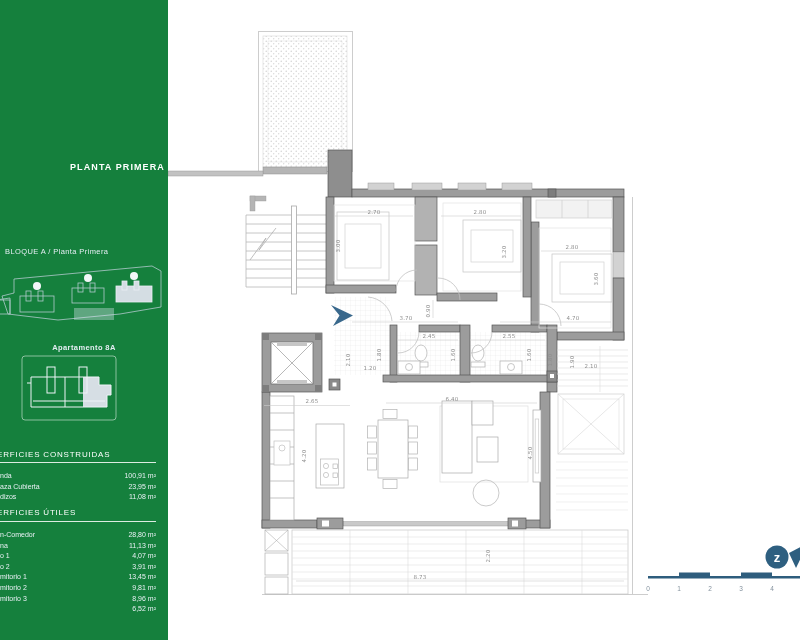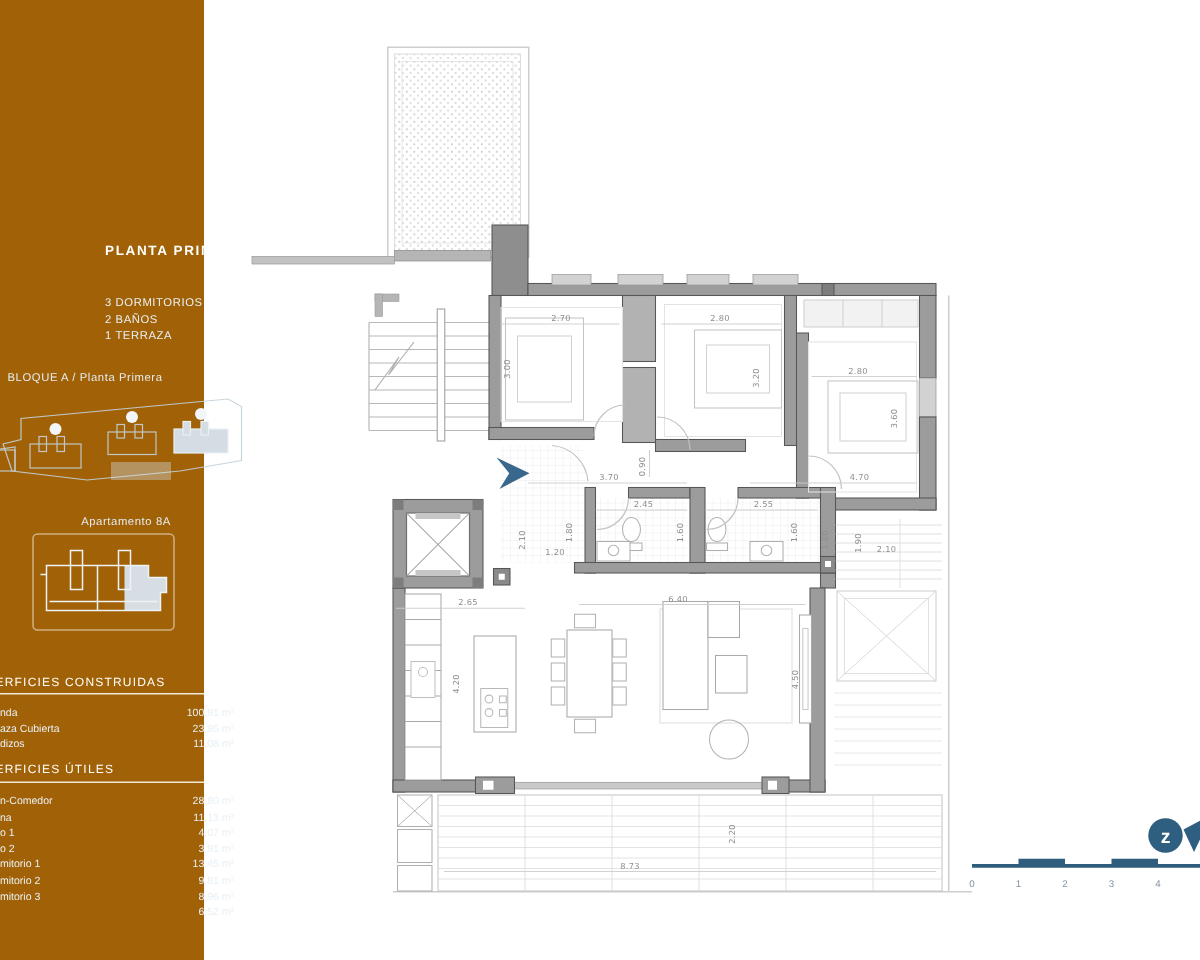--- a/index.html
+++ b/index.html
@@ -1,25 +1,25 @@
 <!DOCTYPE html>
 <html><head>
 <meta charset="utf-8">
 <style>
   html,body{margin:0;padding:0;}
   body{width:800px;height:640px;position:relative;overflow:hidden;background:#ffffff;
        font-family:"Liberation Sans",sans-serif;}
   #plan-svg{position:absolute;left:0;top:0;}
   
-  .sidebar{position:absolute;left:0;top:0;width:136px;height:640px;background:#a16207;color:#f2f6f9;}
+  .sidebar{position:absolute;left:0;top:0;width:168px;height:640px;background:#15803d;color:#f2f6f9;}
   .sidebar .abs{position:absolute;}
   .s-title{left:70px;top:162px;font-size:9px;font-weight:bold;letter-spacing:1.1px;color:#ffffff;white-space:nowrap;}
   .s-program{left:70px;top:196px;font-size:7.5px;line-height:11px;letter-spacing:.4px;color:#e9f0f5;}
   .s-block{left:5px;top:247px;font-size:7.5px;letter-spacing:.4px;color:#e4edf3;white-space:nowrap;}
-  .s-aptlabel{left:0;top:343px;width:168px;text-align:center;font-size:7.5px;letter-spacing:.4px;color:#e4edf3;}
+  .s-aptlabel{left:0;top:343px;width:168px;text-align:center;font-size:7.5px;letter-spacing:.4px;color:#e4edf3;font-weight:bold;}
   .s-head{left:-3px;top:450px;font-size:8px;letter-spacing:.8px;color:#ffffff;white-space:nowrap;}
   .s-head2{top:508px;}
   .s-rule{left:0;height:1px;width:156px;background:rgba(255,255,255,.85);}
   .s-table{left:0;width:156px;font-size:7px;color:#e9f0f5;}
   .s-row{display:flex;justify-content:space-between;line-height:10.6px;white-space:nowrap;}
   .s-row .val{text-align:right;}
   
   .dim{font-family:"DejaVu Sans",sans-serif;font-size:5.5px;fill:#8f8f8f;letter-spacing:.2px;}
   .sc-num{font-family:"Liberation Sans",sans-serif;font-size:6.5px;fill:#84929e;}
   .logo-z{font-family:"Liberation Sans",sans-serif;font-size:13px;font-weight:bold;fill:#ffffff;}
@@ -303,25 +303,20 @@
   <g>
     <polygon points="789,553 808,543 796,568" fill="#2e5f80"></polygon>
     <circle cx="777" cy="557" r="11.5" fill="#2e5f80"></circle>
     <text class="logo-z" x="777" y="562" text-anchor="middle">z</text>
   </g>
 </svg>
 
 <aside class="sidebar">
   <div class="abs s-title">PLANTA PRIMERA</div>
 
-  <div class="abs s-program">
-    <div>3 DORMITORIOS</div>
-    <div>2 BAÑOS</div>
-    <div>1 TERRAZA</div>
-  </div>
 
   <div class="abs s-block">BLOQUE A / Planta Primera</div>
 
   <svg class="abs" style="left:0;top:260px" width="168" height="80" viewBox="0 0 168 80">
     <g fill="none" stroke="#c3d2dd" stroke-width="0.8" opacity="0.9">
       <path d="M2 36 L14 33 L14 19 L152 6 L161 11 L161 47 L120 54 L58 60 L8 54 Z"></path>
       <path d="M-4 40 L10 38 L10 54"></path>
       <rect x="-6" y="40" width="16" height="14"></rect>
       <rect x="20" y="36" width="34" height="16"></rect>
       <rect x="26" y="31" width="5" height="10"></rect>

